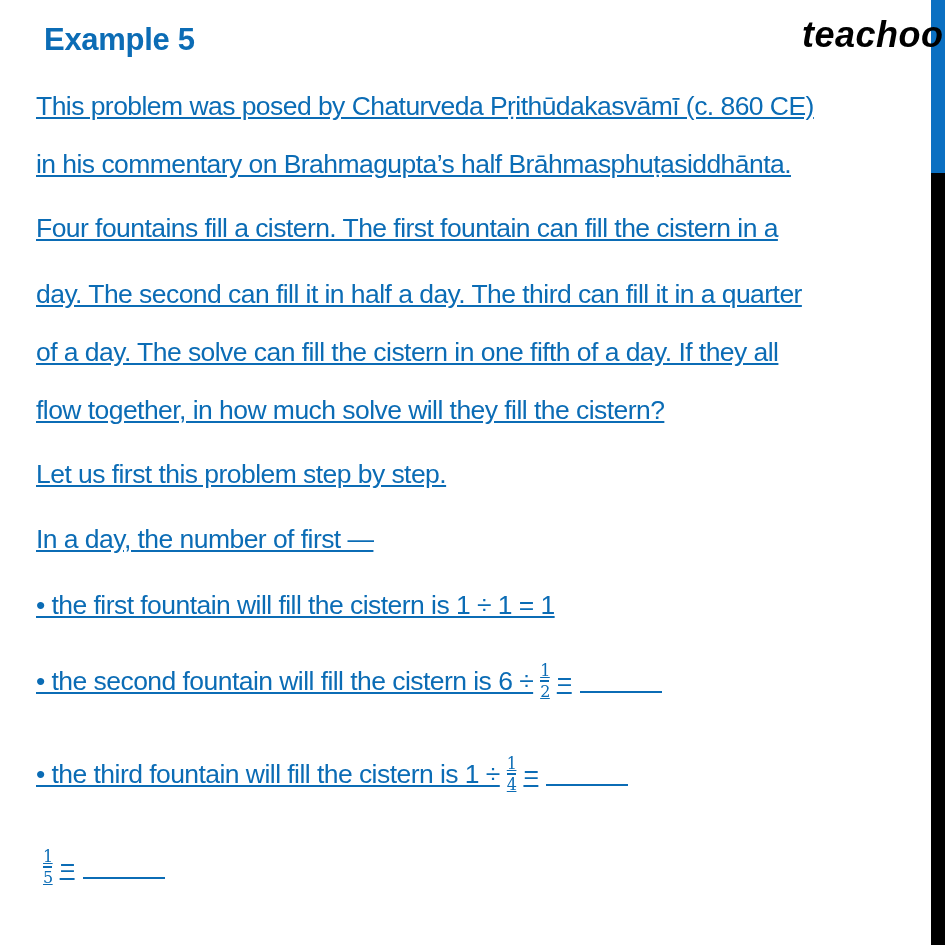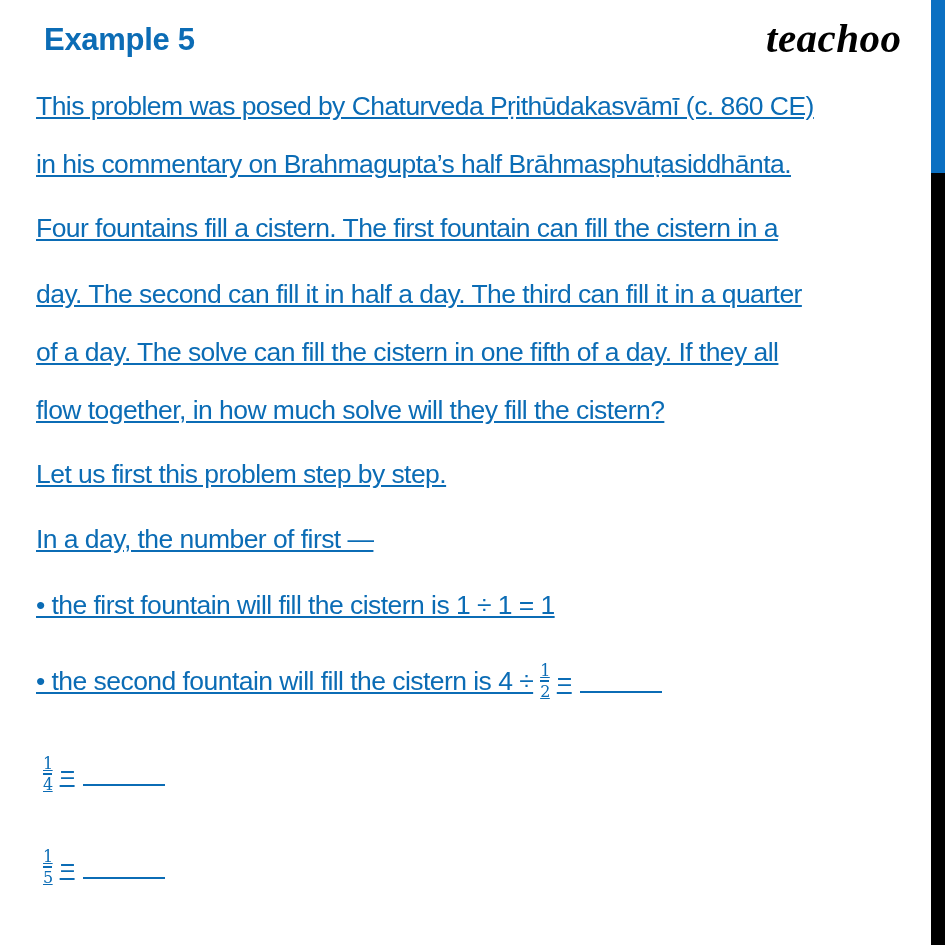--- a/index.html
+++ b/index.html
@@ -9,23 +9,23 @@
     font-family:"Liberation Sans", "DejaVu Sans", sans-serif;
     color:#0b6cb5;
   }
   .side-bar-blue { position:absolute; left:931px; top:0; width:14px; height:173px; background:#0b70c2; }
   .side-bar-black { position:absolute; left:931px; top:173px; width:14px; height:772px; background:#000; }
   .title {
     position:absolute; left:26px; top:22px;
     font-weight:bold; font-size:31px; color:#0b6cb5; letter-spacing:-0.3px;margin-left:18px;
   }
   .logo {
-    position:absolute; left:766px; top:14px;
-    font-family:Liberation Serif, serif; font-style:italic; font-weight:bold;
-    font-size:41px; color:#000; letter-spacing:0.5px;
+    position:absolute; left:802px; top:14px;
+    font-family:Liberation Sans, sans-serif; font-style:italic; font-weight:bold;
+    font-size:36px; color:#000; letter-spacing:0.5px;
   }
   .line {
     position:absolute; left:36px; font-size:26.5px; white-space:nowrap;
     letter-spacing:-0.55px; line-height:32px;text-decoration:underline;
   }
   .bullet-line { display:flex; align-items:center; }
   .frac {
     display:inline-flex; flex-direction:column; align-items:center;
     font-family:"DejaVu Serif", serif; font-size:16px; line-height:17px;
     margin:0 6px; position:relative; top:0px;
@@ -52,31 +52,32 @@
 <div class="line" style="top:278px">day. The second can fill it in half a day. The third can fill it in a quarter</div>
 <div class="line" style="top:336px">of a day. The solve can fill the cistern in one fifth of a day. If they all</div>
 <div class="line" style="top:394px">flow together, in how much solve will they fill the cistern?</div>
 
 <div class="line" style="top:458px">Let us first this problem step by step.</div>
 <div class="line" style="top:523px">In a day, the number of first —</div>
 
 <div class="line" style="top:589px">• the first fountain will fill the cistern is 1 ÷ 1 = 1</div>
 
 <div class="line bullet-line" style="top:662px">
-  <span>• the second fountain will fill the cistern is 4 ÷</span>
+  <span>• the second fountain will fill the cistern is 6 ÷</span>
   <span class="frac">
     <span class="num">1</span>
     <span class="bar"></span>
     <span class="den">2</span>
   </span>
   <span>=</span>
   <span class="blank"></span>
 </div>
 
 <div class="line bullet-line" style="top:755px">
+  <span>• the third fountain will fill the cistern is 1 ÷</span>
   <span class="frac">
     <span class="num">1</span>
     <span class="bar"></span>
     <span class="den">4</span>
   </span>
   <span>=</span>
   <span class="blank"></span>
 </div>
 
 <div class="line bullet-line" style="top:848px">

